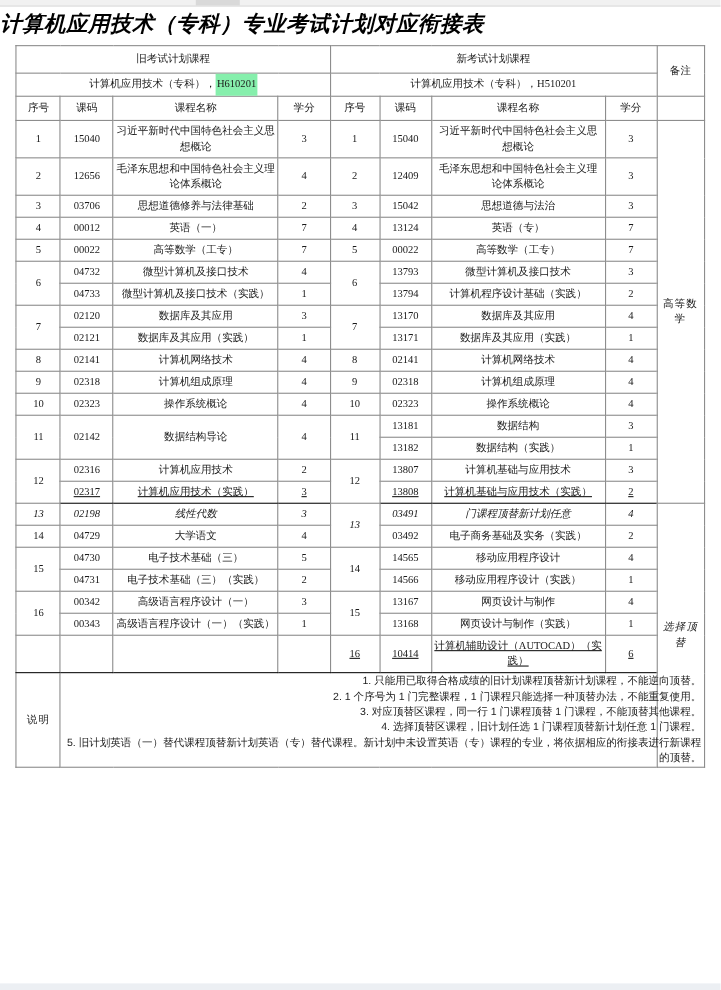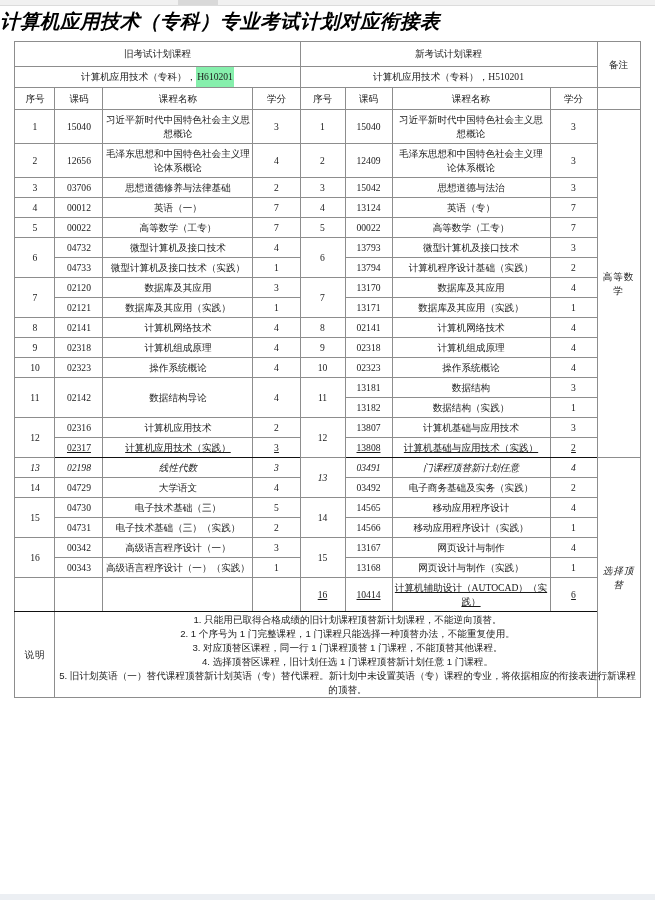--- a/index.html
+++ b/index.html
@@ -115,20 +115,21 @@
     padding: 5px 6px 6px 8px;
     font-family: "Liberation Sans", "DejaVu Sans", sans-serif;
     font-size: 10.4px;
     line-height: 1.92;
     color: #111;
     vertical-align: top;
   }
   td.notes-body p {
     margin: 0;
     padding: 0;
+    text-align: right;
   }
   .bottombar {
     position: absolute;
     left: 0; bottom: 0;
     width: 655px;
     height: 6px;
     background: #eceff3;
   }
 </style>
 </head>

